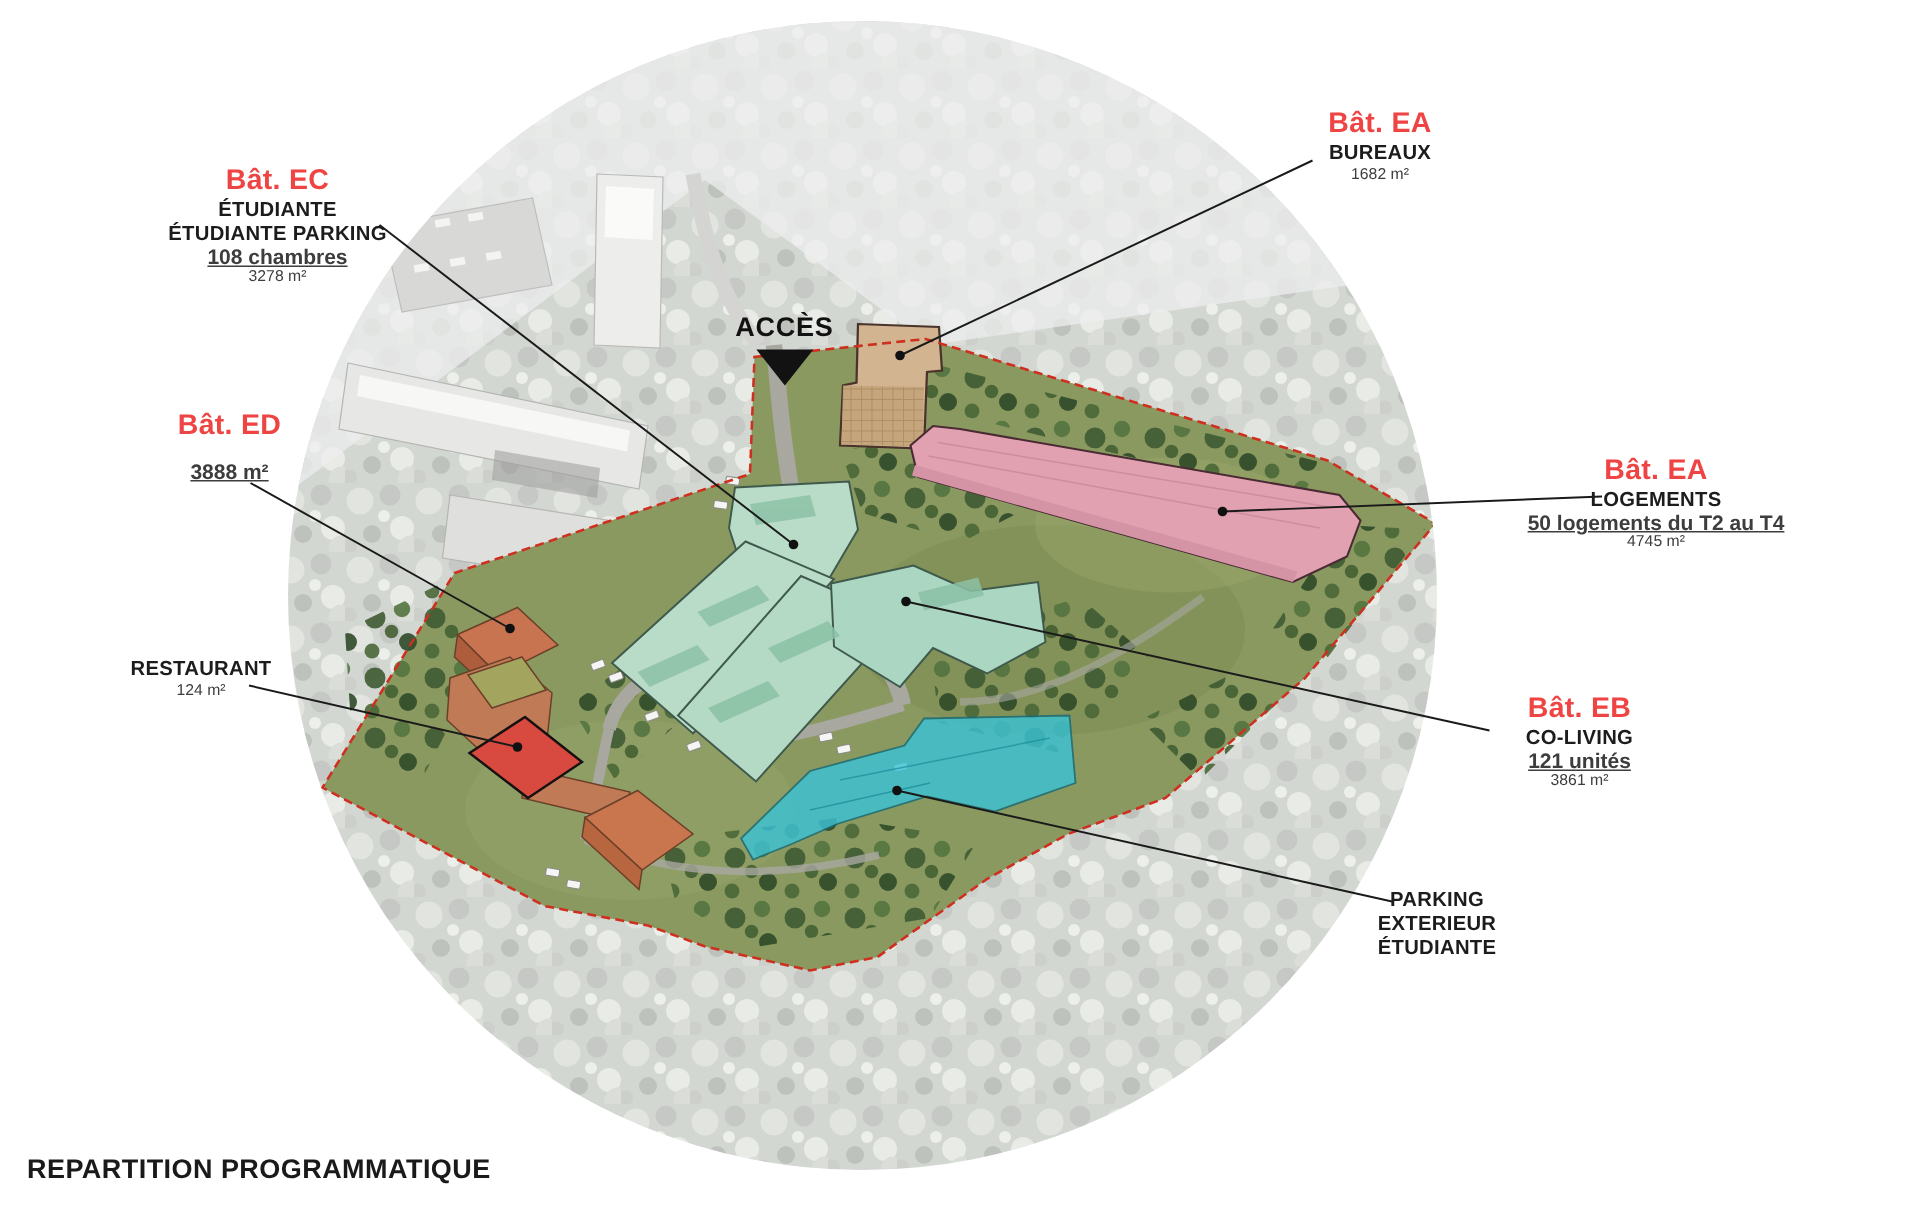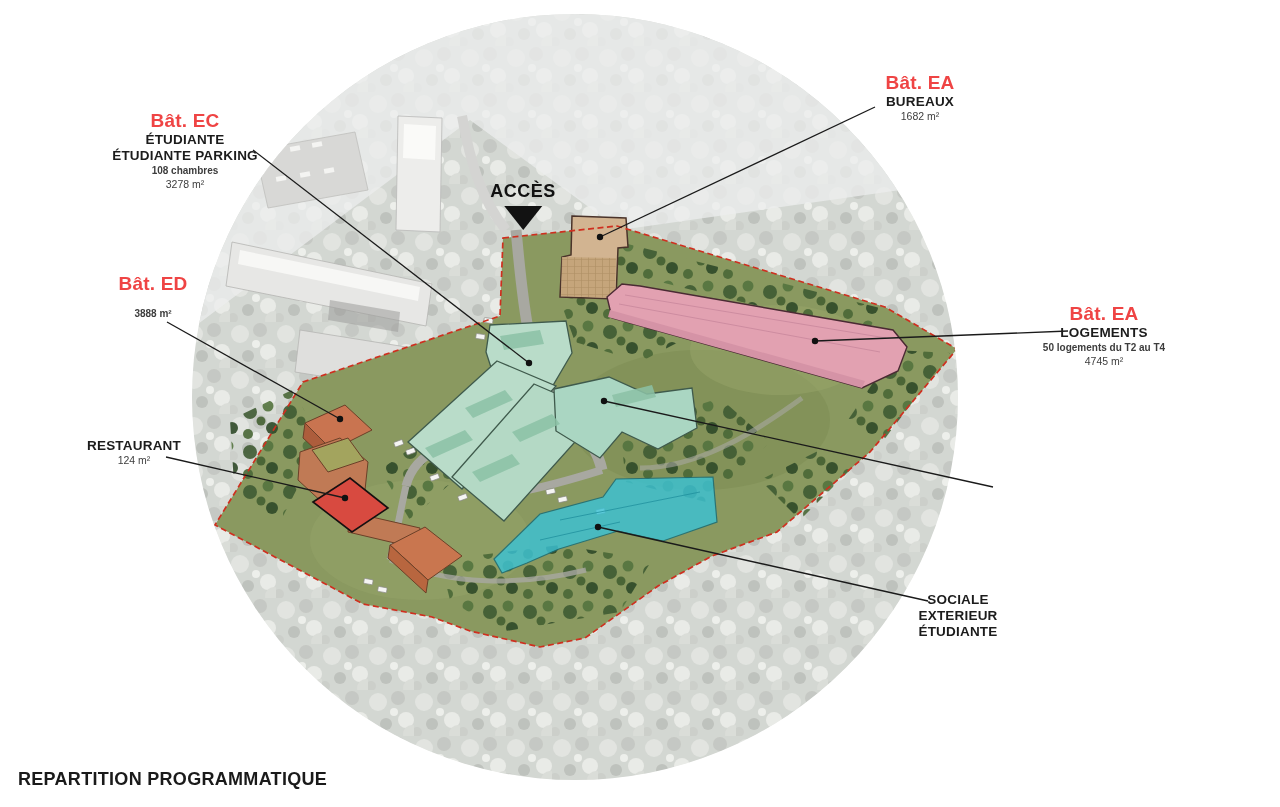--- a/index.html
+++ b/index.html
@@ -4,24 +4,24 @@
 <style>
   html,body{margin:0;padding:0;background:#ffffff;}
   .stage{
     position:relative;width:1280px;height:807px;background:#ffffff;overflow:hidden;
     font-family:"Liberation Sans","DejaVu Sans",sans-serif;color:#161616;
   }
   svg.map{position:absolute;left:0;top:0;}
   .label{position:absolute;text-align:center;transform:translateX(-50%);white-space:nowrap;z-index:5;}
   .label .t1{font-size:19px;font-weight:700;letter-spacing:.2px;line-height:22px;color:#ef4444;}
   .label .t2{font-size:13.5px;font-weight:700;line-height:16px;color:#1c1c1c;letter-spacing:.2px;}
-  .label .t3{font-size:10px;font-weight:700;line-height:14px;color:#3d3d3d;}
+  .label .t3{font-size:14px;font-weight:700;line-height:14px;color:#3d3d3d;text-decoration:underline;}
   .label .t4{font-size:10.5px;font-weight:400;line-height:13px;color:#3d3d3d;}
   .label .gap{height:12px;}
-  .acces{position:absolute;transform:translateX(-50%);text-align:center;z-index:5;}
+  .acces{position:absolute;transform:translateX(-50%);text-align:center;z-index:5;margin-top:27px;}
   .acces .txt{font-size:18px;font-weight:700;letter-spacing:.5px;color:#111;}
   .acces .tri{width:0;height:0;margin:4px auto 0;border-left:19px solid transparent;
     border-right:19px solid transparent;border-top:24px solid #121212;}
   .doc-title{position:absolute;left:18px;top:769px;font-size:18px;font-weight:700;
     letter-spacing:.3px;color:#1a1a1a;z-index:5;}
 </style>
 </head>
 <body>
 
 <div class="stage">
@@ -220,21 +220,27 @@
     <div class="t2">LOGEMENTS</div>
     <div class="t3">50 logements du T2 au T4</div>
     <div class="t4">4745 m²</div>
   </div>
 
   <div class="label" style="left:134px;top:438px">
     <div class="t2">RESTAURANT</div>
     <div class="t4">124 m²</div>
   </div>
 
+  <div class="label" style="left:1053px;top:462px">
+    <div class="t1">Bât. EB</div>
+    <div class="t2">CO-LIVING</div>
+    <div class="t3">121 unités</div>
+    <div class="t4">3861 m²</div>
+  </div>
 
   <div class="label" style="left:958px;top:592px">
-    <div class="t2">SOCIALE</div>
+    <div class="t2">PARKING</div>
     <div class="t2">EXTERIEUR</div>
     <div class="t2">ÉTUDIANTE</div>
   </div>
 
   <div class="doc-title">REPARTITION PROGRAMMATIQUE</div>
 </div>
 
 </body></html>

